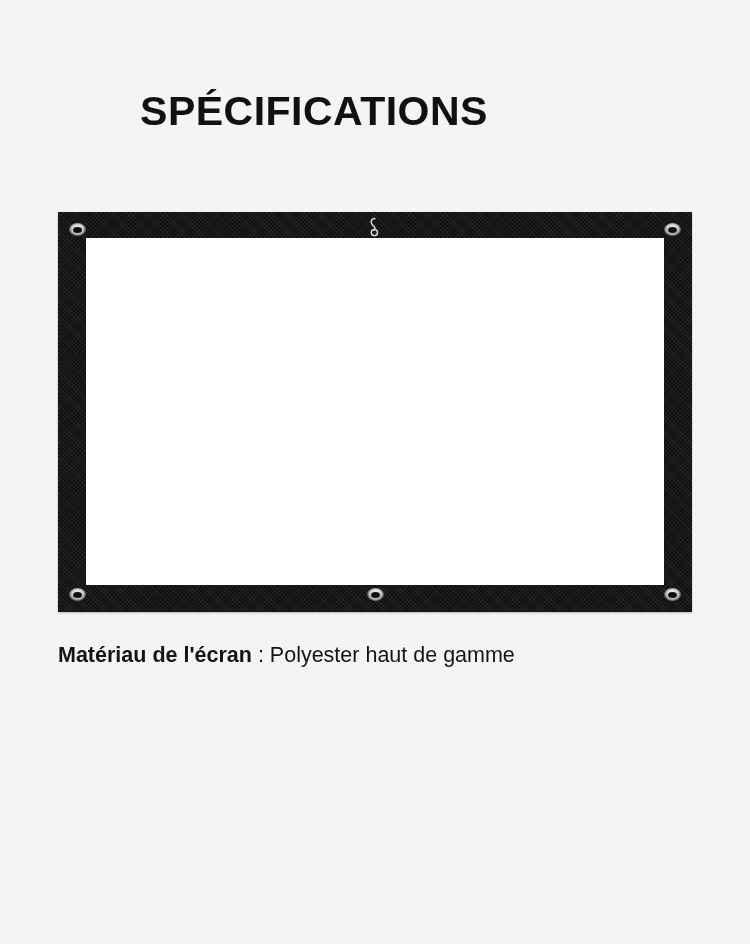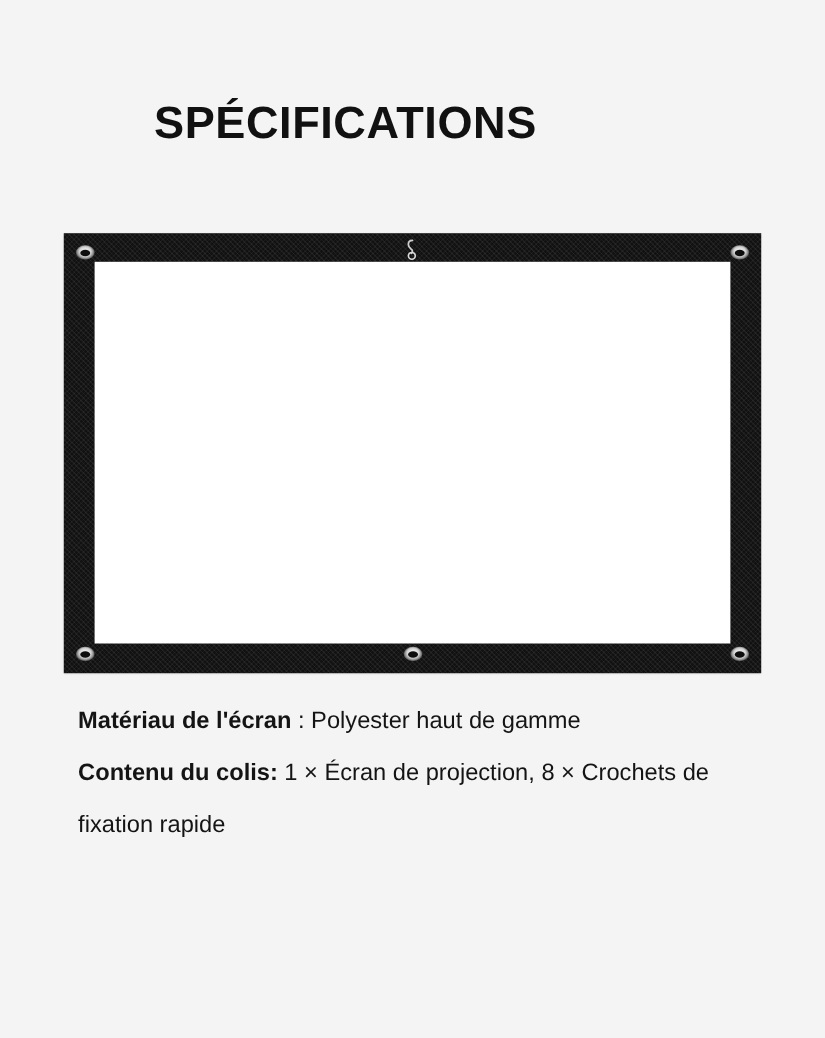--- a/index.html
+++ b/index.html
@@ -89,21 +89,21 @@
     margin-left: -7px;
     top: 5px;
     width: 14px;
     height: 22px;
   }
   .hook svg { display: block; }
 
   
   .specs {
     position: absolute;
-    left: 71px;
+    left: 58px;
     top: 632px;
     width: 628px;
     font-size: 21.5px;
     line-height: 47px;
     color: #141414;
   }
   .spec-line {
     margin: 0;
     white-space: normal;
   }
@@ -135,18 +135,15 @@
           <circle cx="6.4" cy="15.6" r="3.1" stroke="#d9d9d9" stroke-width="1.5" fill="none"></circle>
         </svg>
       </div>
     </div>
   </div>
 
   <div class="specs">
     <p class="spec-line">
       <span class="spec-label">Matériau de l'écran </span><span class="spec-value">: Polyester haut de gamme</span>
     </p>
-    <p class="spec-line">
-      <span class="spec-label">Contenu du colis:</span><span class="spec-value"> 1 × Écran de projection, 8 × Crochets de fixation rapide</span>
-    </p>
   </div>
 
 </div>
 
 </body></html>

